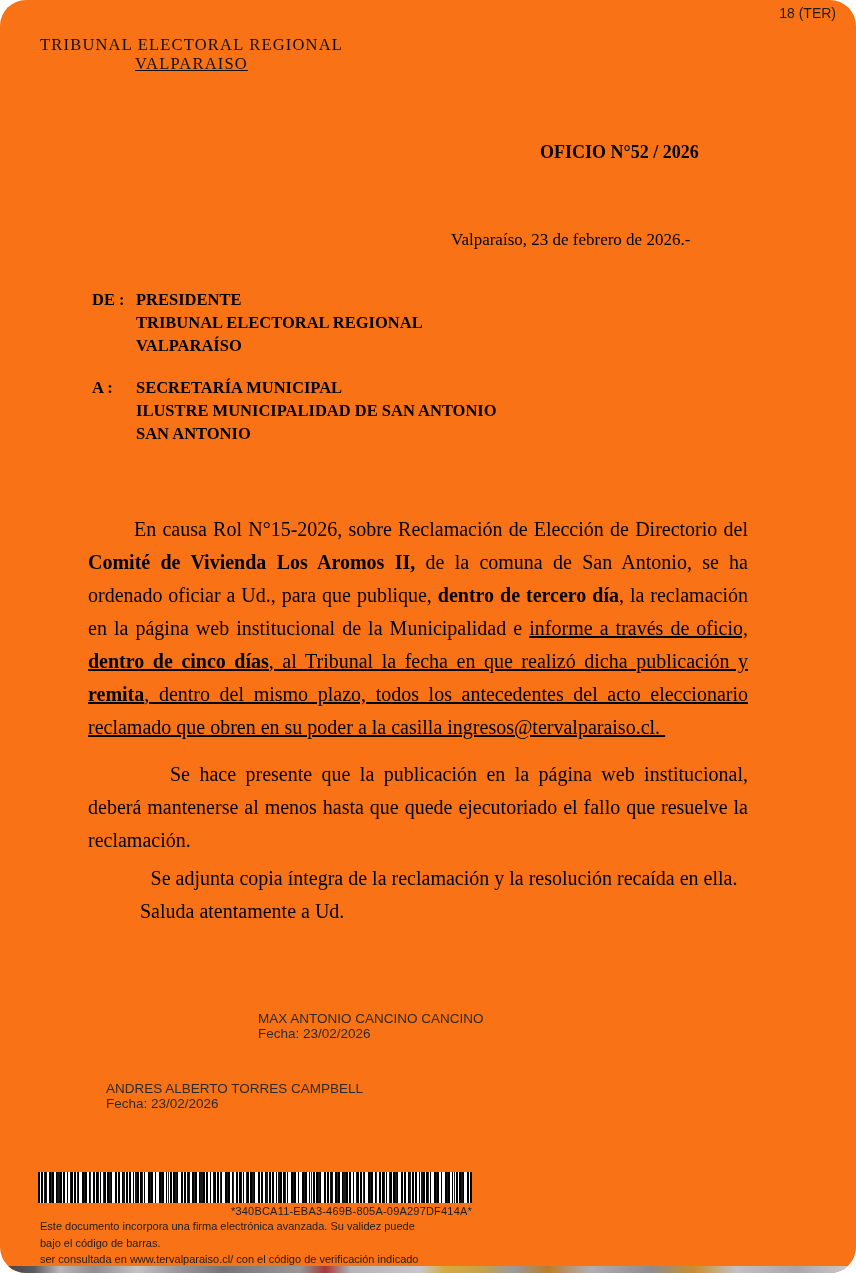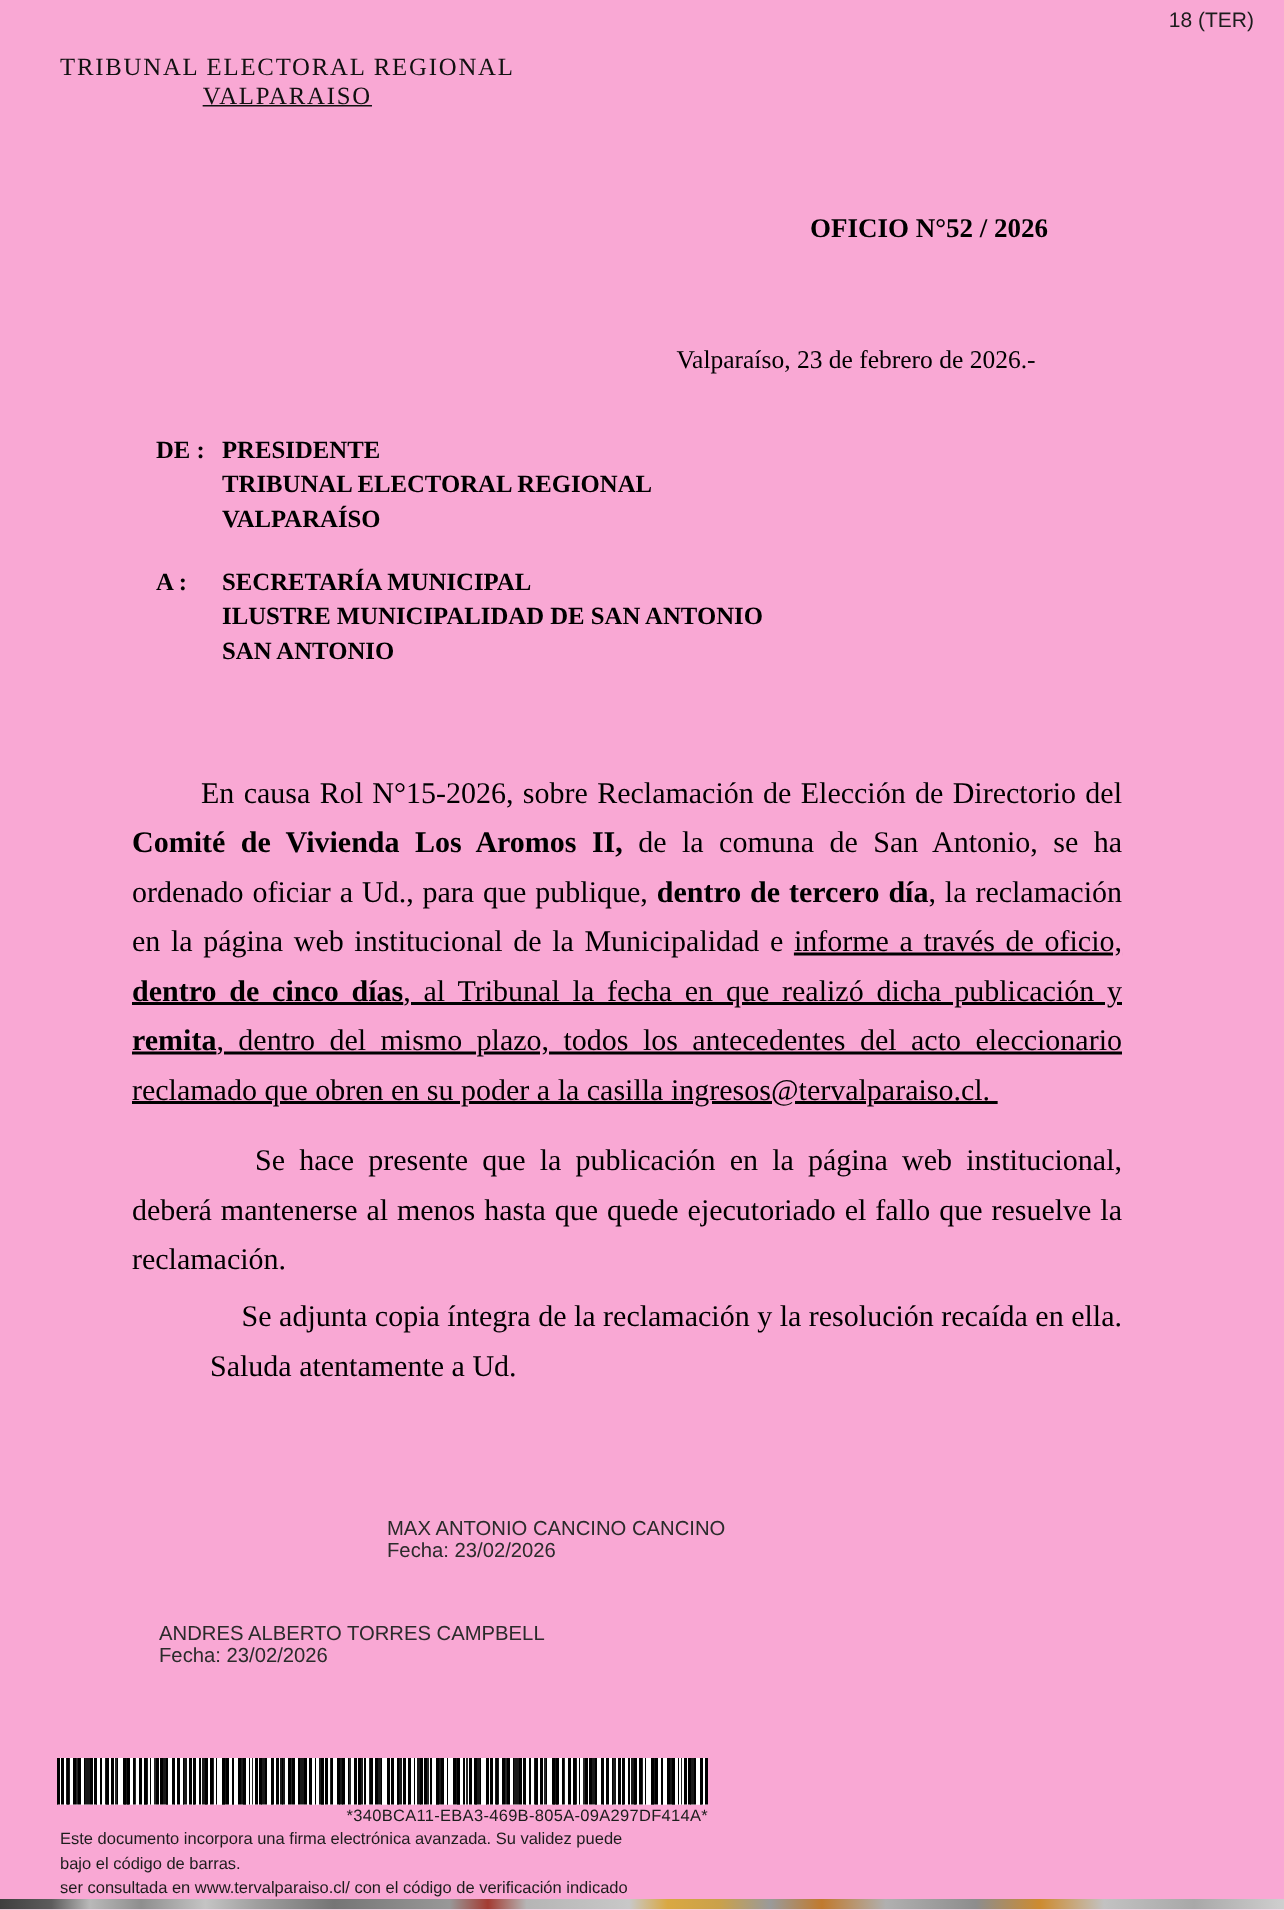--- a/index.html
+++ b/index.html
@@ -1,23 +1,24 @@
 <!DOCTYPE html>
 <html><head>
 <meta charset="utf-8">
 <style>
   html, body { margin: 0; padding: 0; background: #ffffff; }
   .page {
     position: relative;
     width: 856px;
     height: 1273px;
-    background: #f9a8d4;
+    background: #f97316;
     overflow: hidden;
     font-family: "Liberation Serif", serif;
     color: #000000;
+    border-radius: 26px;
   }
   .abs { position: absolute; }
 
   .page-num {
     top: 5px; right: 20px;
     font-family: "Liberation Sans", sans-serif;
     font-size: 14px; color: #1c1c1c;
   }
 
   .letterhead {
@@ -34,39 +35,39 @@
     font-size: 18px; font-weight: bold; color: #000;
     white-space: nowrap;
   }
 
   .dateline {
     top: 230px; left: 451px;
     font-size: 17px; color: #000; white-space: nowrap;
   }
 
   .addr {
-    left: 104px; width: 600px;
+    left: 92px; width: 600px;
     font-size: 16.5px; font-weight: bold; line-height: 23px; color: #000;
     display: flex;
   }
   .addr-de { top: 288px; }
   .addr-a  { top: 376px; }
   .addr-label { width: 44px; flex: 0 0 44px; }
   .addr-lines { flex: 1; }
 
   .body-text {
     top: 481px; left: 88px; width: 660px;
     font-size: 20px; line-height: 33px; color: #000;
     text-align: justify;
     margin-top: 32px;
   }
   .body-text p { margin: 0; }
   .p1 { text-indent: 46px; }
   .p2 { text-indent: 82px; margin-top: 14px !important; }
-  .p3 { margin-top: 5px !important; margin-left: 52px !important; text-align: right; }
+  .p3 { margin-top: 5px !important; margin-left: 52px !important; text-align: center; }
   .p4 { margin-left: 52px !important; text-align: left; }
   .b { font-weight: bold; }
   .u { text-decoration: underline; }
 
   .sig {
     font-family: "Liberation Sans", sans-serif;
     font-size: 13.5px; line-height: 15px; color: #2b2b2b;
     white-space: nowrap;
   }
   .sig-1 { top: 1011px; left: 258px; }

